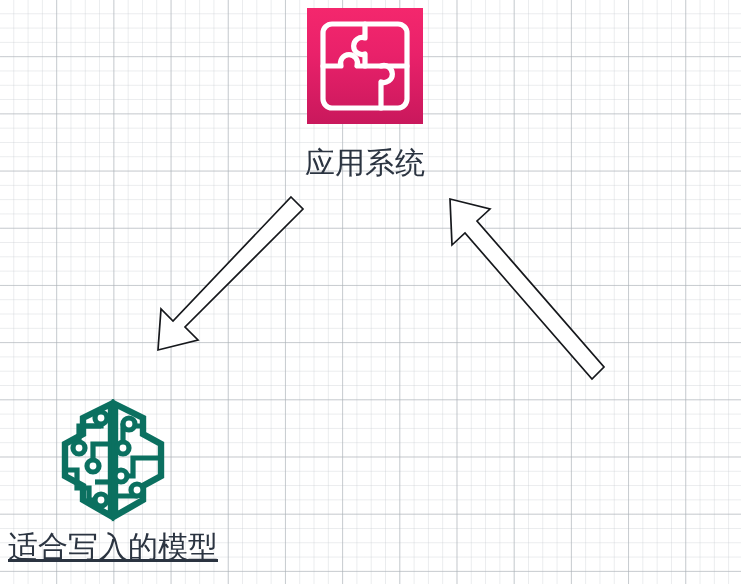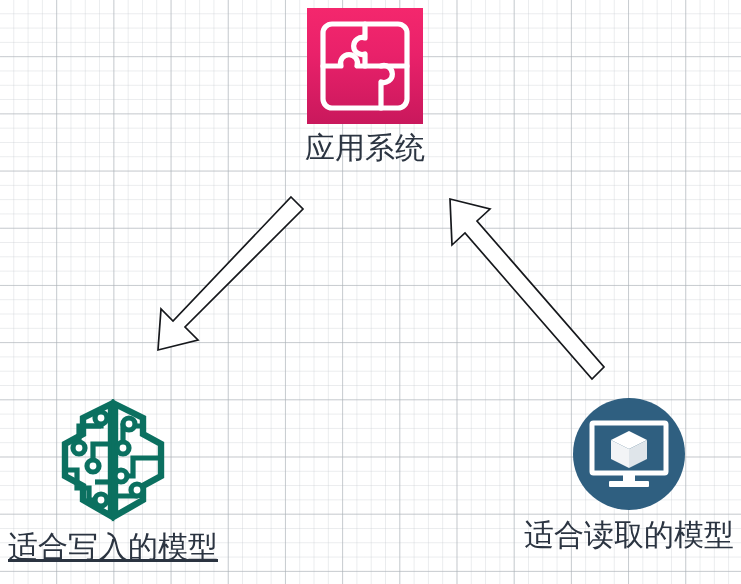--- a/index.html
+++ b/index.html
@@ -55,22 +55,21 @@
     letter-spacing: 0px;
   }
 
   
   #node-app {
     left: 252px;
     top: 8px;
     width: 226px;
   }
   #node-app .node-label {
-    margin-top: 11px;
-    font-family: Liberation Mono, monospace;
+    margin-top: 24px;
   }
 
   .puzzle-tile {
     width: 116px;
     height: 116px;
     background: linear-gradient(180deg, #f4276d 0%, #e9216a 40%, #c9185c 100%);
   }
 
   
   #node-write {
@@ -185,36 +184,14 @@
           <circle cx="80" cy="28" r="6"></circle>
           <circle cx="74" cy="52" r="6"></circle>
           <circle cx="72" cy="80" r="6"></circle>
           <circle cx="88" cy="94" r="6"></circle>
         </g>
       </svg>
     </div>
     <div class="node-label">适合写入的模型</div>
   </div>
 
-  <div class="node" id="node-read">
-    <div class="monitor-wrap">
-      <svg width="112" height="112" viewBox="0 0 112 112">
-        <circle cx="56" cy="56" r="56" fill="#2f5f80"></circle>
-
-        <rect x="19" y="25" width="74" height="50" rx="1.5" fill="none" stroke="#ffffff" stroke-width="5"></rect>
-
-        <rect x="50" y="76" width="12" height="8" fill="#ffffff"></rect>
-        <rect x="36" y="83" width="40" height="6" rx="1" fill="#ffffff"></rect>
-
-        <g>
-
-          <polygon points="56,33 74,42 56,51 38,42" fill="#ffffff"></polygon>
-
-          <polygon points="38,42 56,51 56,70 38,61" fill="#f2f4f6"></polygon>
-
-          <polygon points="74,42 74,61 56,70 56,51" fill="#dfe5ea"></polygon>
-        </g>
-      </svg>
-    </div>
-    <div class="node-label">适合读取的模型</div>
-  </div>
 
 </div>
 
 </body></html>

